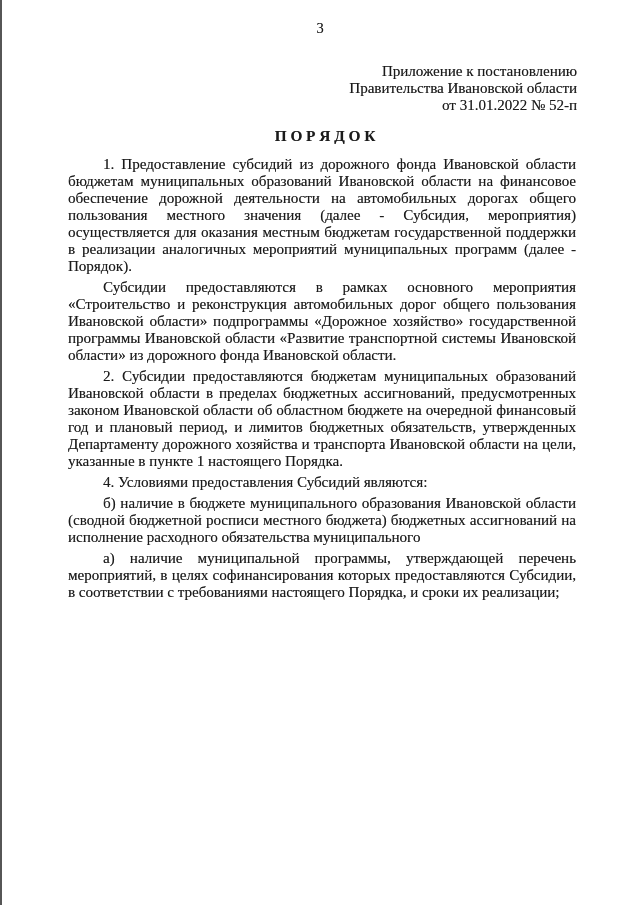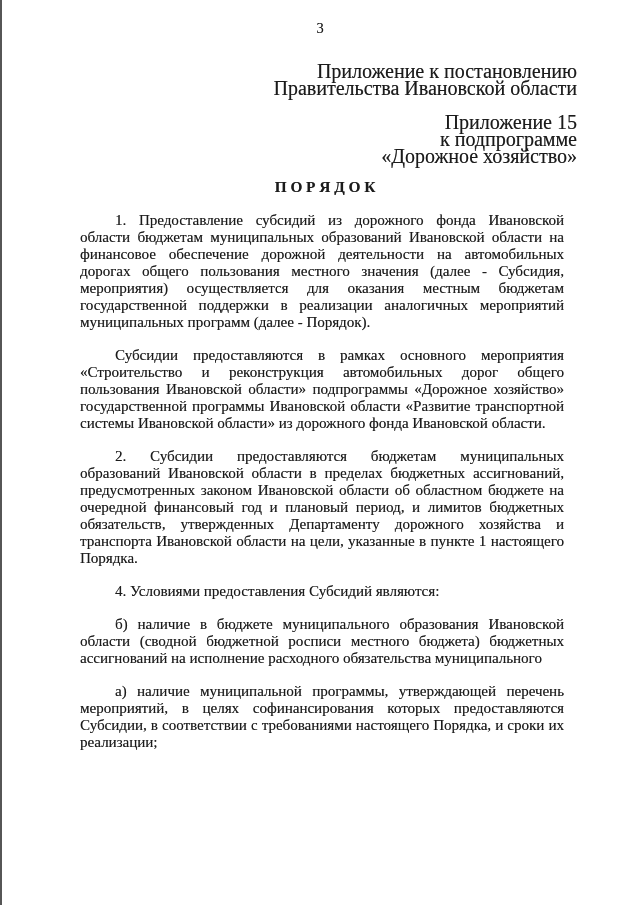--- a/index.html
+++ b/index.html
@@ -27,21 +27,21 @@
   }
   .page-number {
     padding-top: 20px;
     text-align: center;
     font-size: 14.5px;
     line-height: 17px;
   }
   .annex-block {
     text-align: right;
     margin-right: 63px;
-    font-size: 20px;
+    font-size: 15px;
     line-height: 17px;
   }
   .annex-block.first { margin-top: 26px; }
   .annex-block.second { margin-top: 17px; }
   .doc-title {
     margin-top: 12px;
     padding: 0 60px 0 70px;
     text-align: center;
     font-weight: bold;
     font-size: 15.3px;
@@ -49,44 +49,40 @@
   }
   .doc-body {
     margin: 11px 60px 0 64px;
     font-size: 15px;
     line-height: 17px;
     text-align: justify;
     text-justify: inter-word;
     hyphens: none;
   }
   .doc-body p {
-    margin: 16px;
+    margin: 4px;
     padding: 0;
     text-indent: 35px;
   }
 </style>
 </head>
 <body>
 
 <div class="page">
 
   <div class="scan-edge"></div>
 
   <div class="page-number">3</div>
 
   <div class="annex-block first">
     <div>Приложение к постановлению</div>
     <div>Правительства Ивановской области</div>
+    <div>от 31.01.2022 № 52-п</div>
   </div>
 
-  <div class="annex-block second">
-    <div>Приложение 15</div>
-    <div>к подпрограмме</div>
-    <div>«Дорожное хозяйство»</div>
-  </div>
 
   <div class="doc-title">
     <div>П О Р Я Д О К</div>
   </div>
 
   <div class="doc-body">
     <p>1. Предоставление субсидий из дорожного фонда Ивановской области бюджетам муниципальных образований Ивановской области на финансовое обеспечение дорожной деятельности на автомобильных дорогах общего пользования местного значения (далее - Субсидия, мероприятия) осуществляется для оказания местным бюджетам государственной поддержки в реализации аналогичных мероприятий муниципальных программ (далее - Порядок).</p>
     <p>Субсидии предоставляются в рамках основного мероприятия «Строительство и реконструкция автомобильных дорог общего пользования Ивановской области» подпрограммы «Дорожное хозяйство» государственной программы Ивановской области «Развитие транспортной системы Ивановской области» из дорожного фонда Ивановской области.</p>
     <p>2. Субсидии предоставляются бюджетам муниципальных образований Ивановской области в пределах бюджетных ассигнований, предусмотренных законом Ивановской области об областном бюджете на очередной финансовый год и плановый период, и лимитов бюджетных обязательств, утвержденных Департаменту дорожного хозяйства и транспорта Ивановской области на цели, указанные в пункте 1 настоящего Порядка.</p>
     <p>4. Условиями предоставления Субсидий являются:</p>

